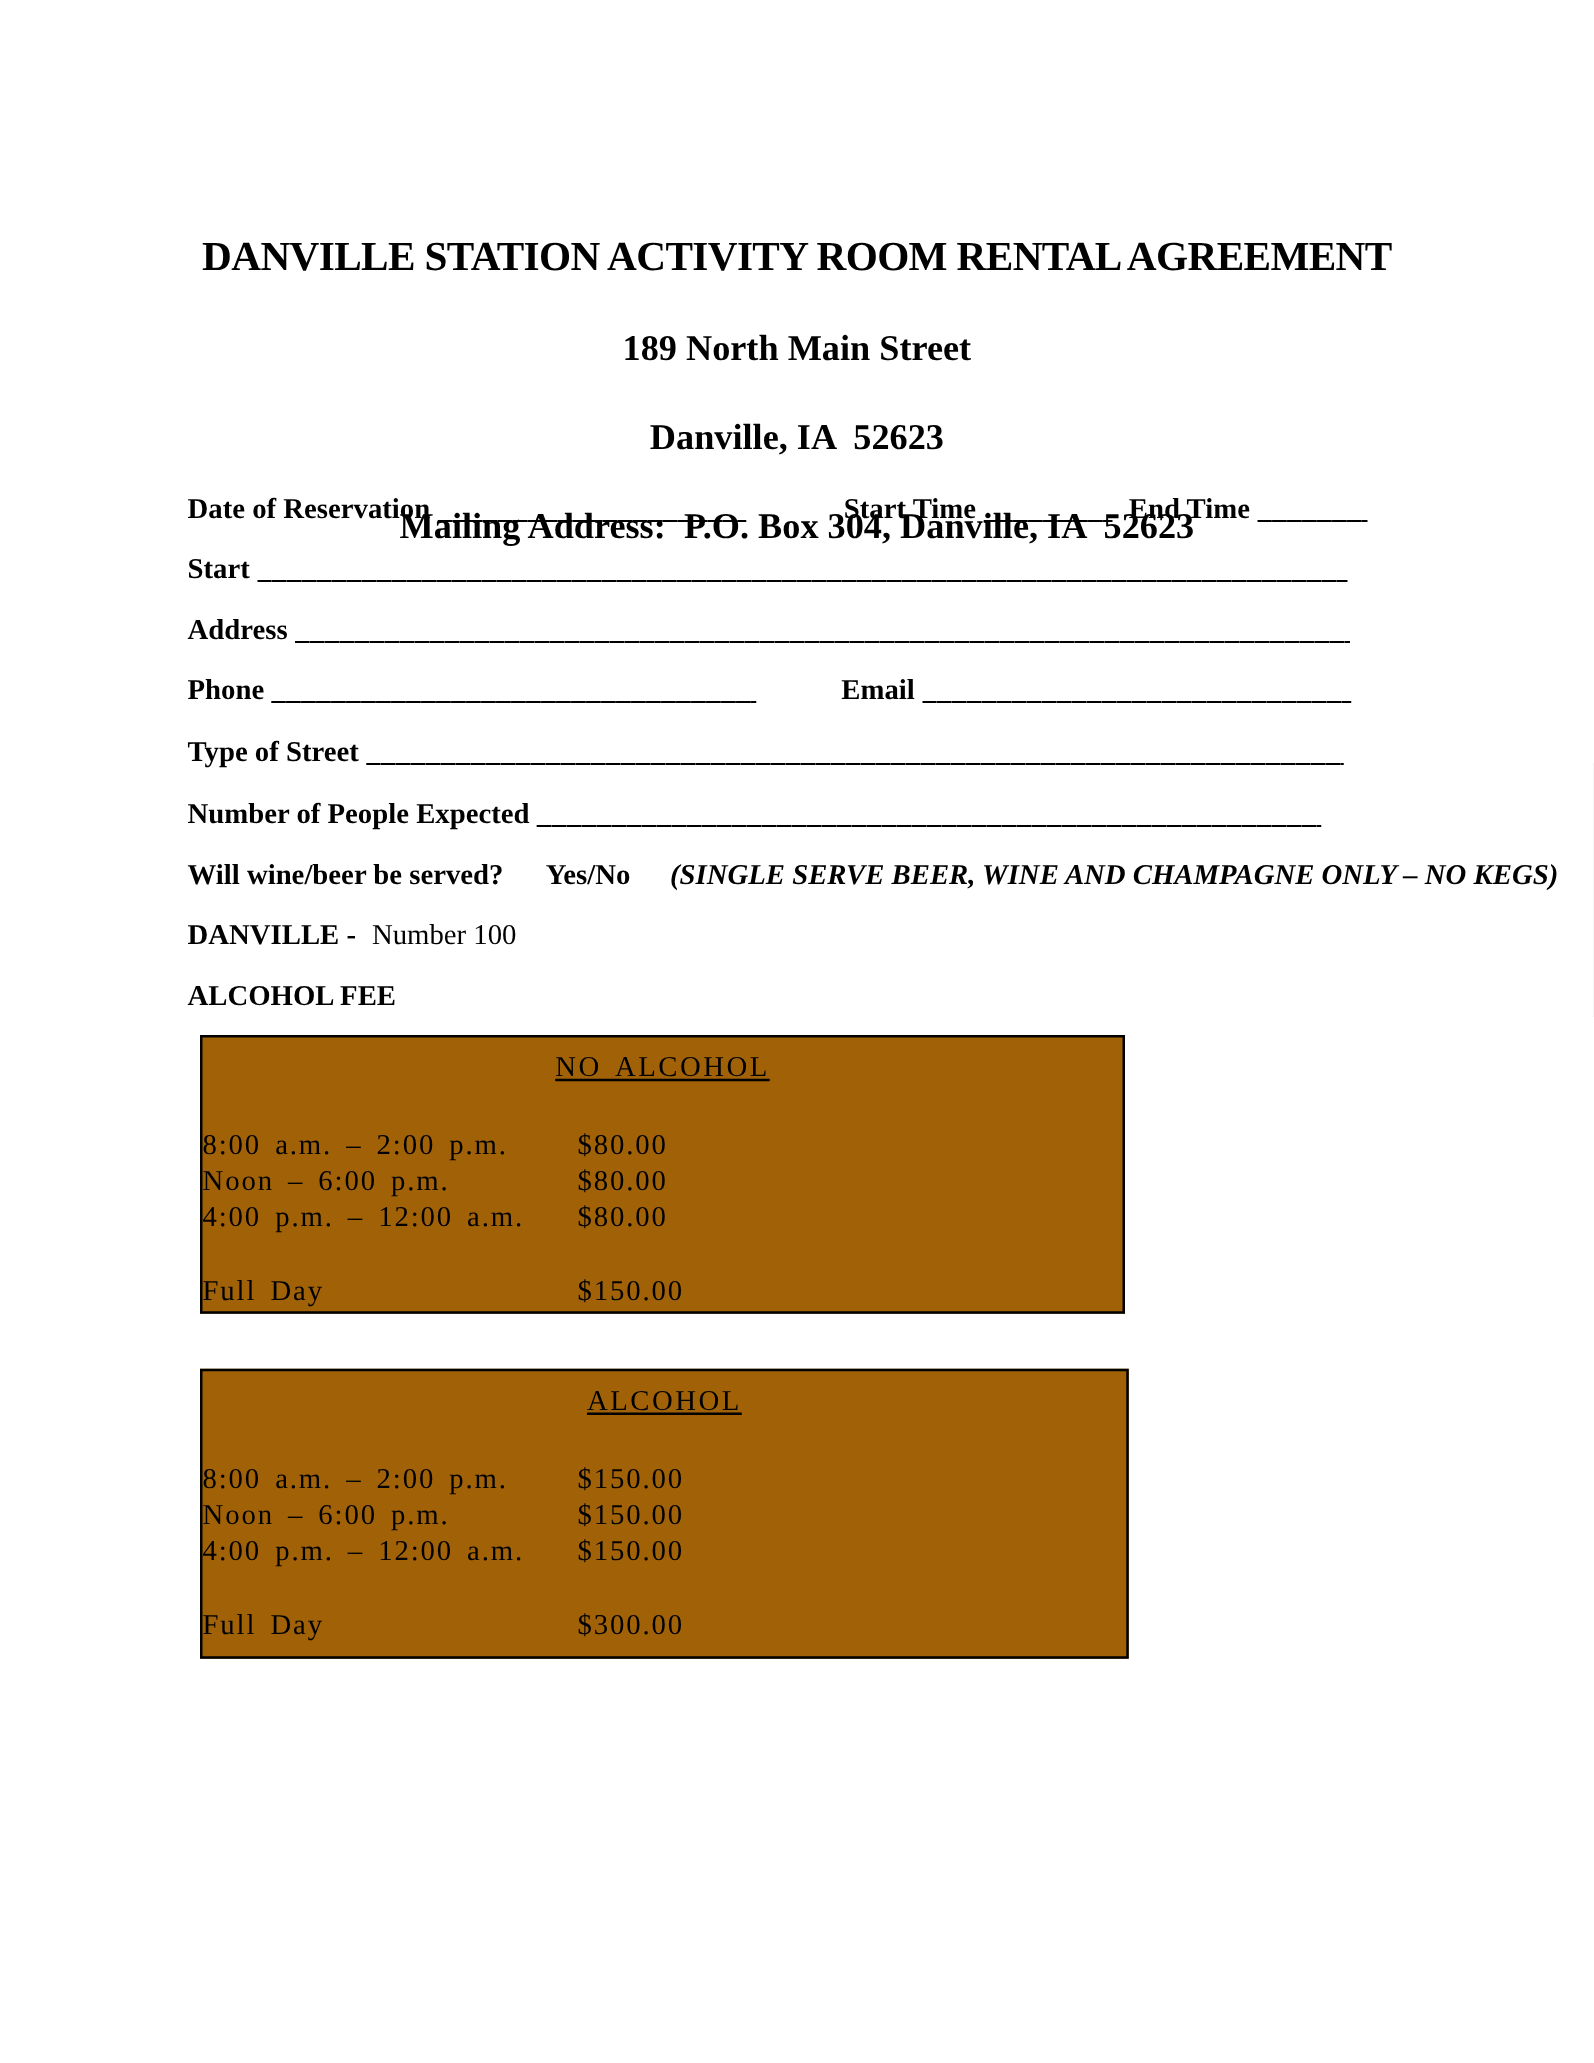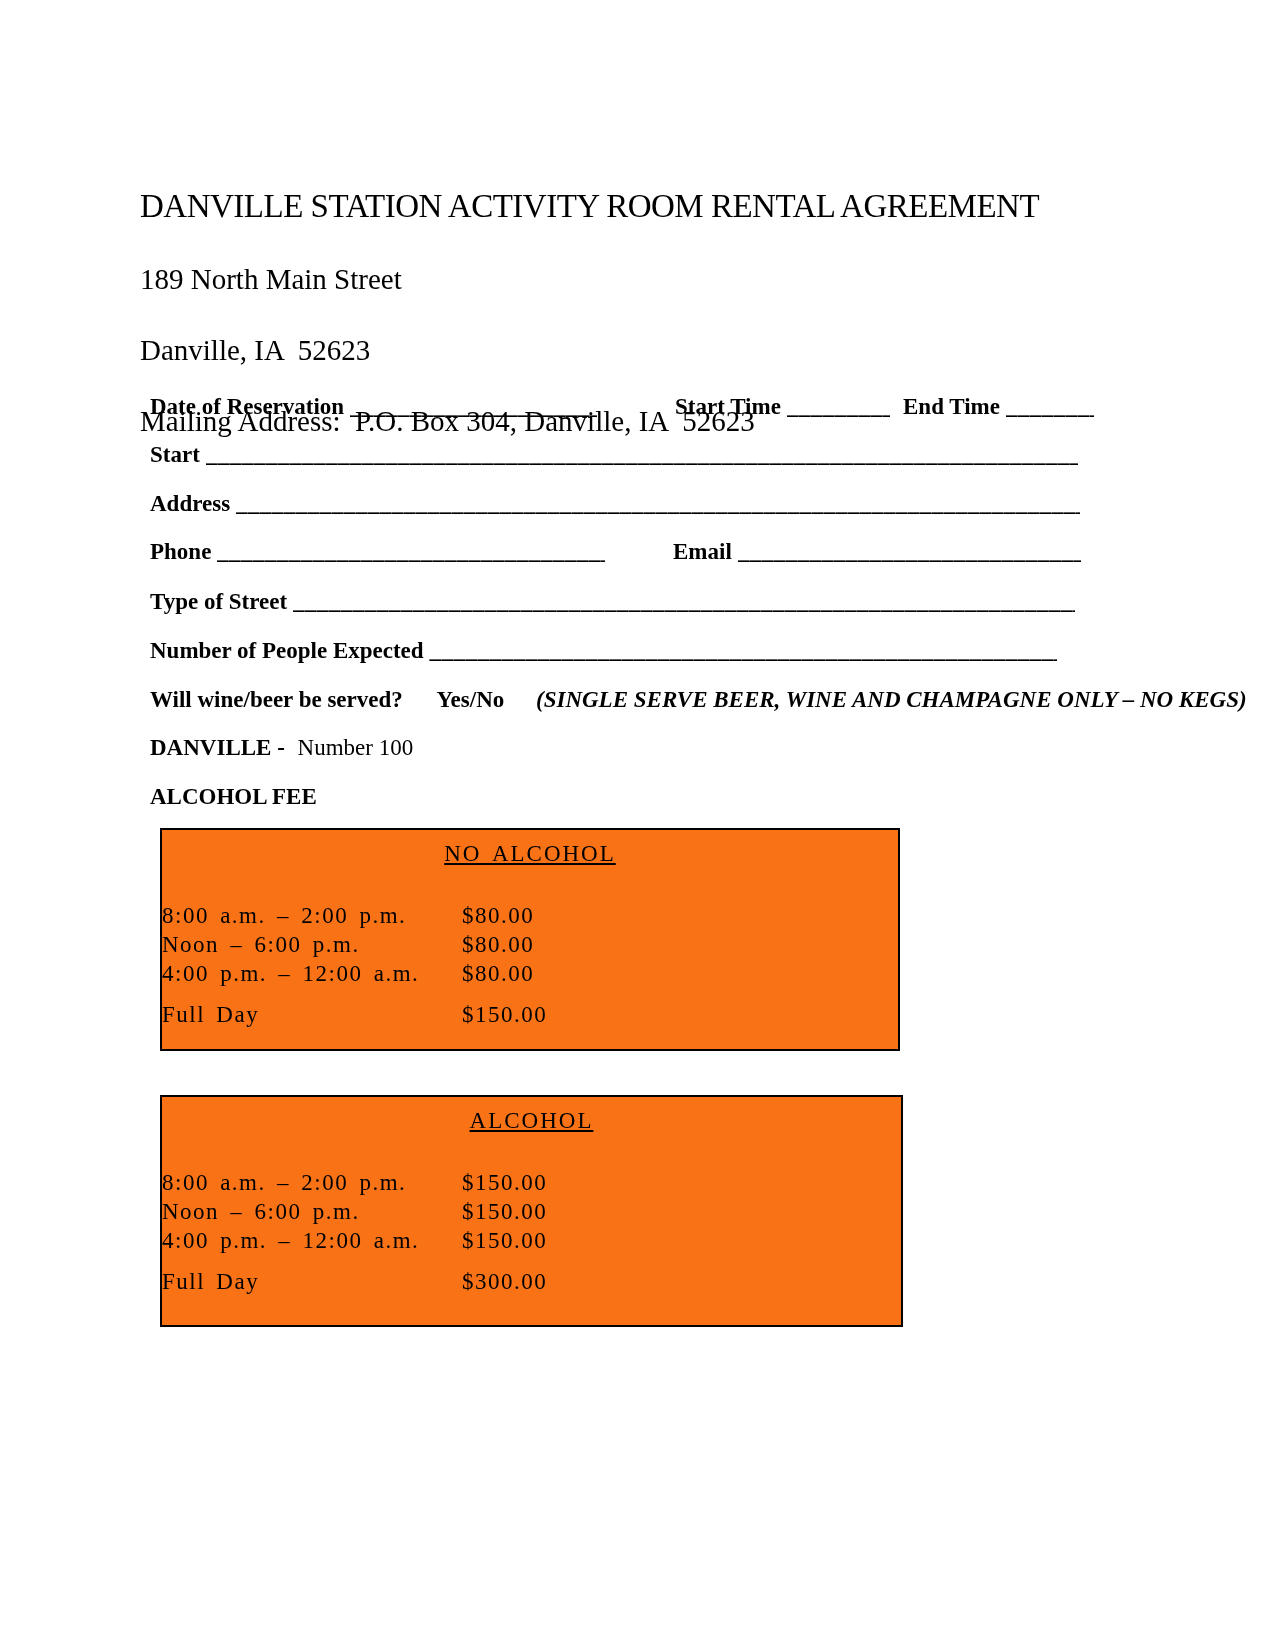--- a/index.html
+++ b/index.html
@@ -7,53 +7,53 @@
     position:relative;
     width:1275px; height:1650px;
     margin:0 auto;
     background:#ffffff;
     font-family:"Liberation Serif", serif;
     color:#000;
     overflow:hidden;
   }
   
   .header {
-    position:absolute; left:140px; top:150px; width:975px;
-    white-space:pre; font-weight:normal;
+    position:absolute; left:150px; top:150px; width:975px;
+    text-align:center; white-space:pre; font-weight:bold;
   }
   .doc-title { font-size:33px; line-height:40px; letter-spacing:-0.5px; }
   .doc-sub   { font-size:29px; line-height:35px; }
   
   .frow {
     position:absolute; left:150px; height:28px;
     font-size:23px; font-weight:bold; line-height:28px; white-space:nowrap;
   }
   .fabs { position:absolute; top:0; }
   .fline {
     display:inline-block; overflow:hidden; height:28px;
     vertical-align:top; white-space:nowrap; letter-spacing:0.5px;
   }
   .normal { font-weight:normal; }
   .gap-md { margin-left:28px; }
   .gap-lg { margin-left:26px;font-style:italic; }
   .cap-val { margin-left:7px; }
   
   .fee-box {
-    position:absolute; left:160px; border:2px solid #000; background:#f97316;
+    position:absolute; left:160px; border:2px solid #000; background:#a16207;
     font-size:23px; line-height:29px; letter-spacing:1.5px; word-spacing:4px;
   }
   .fee-box.first  { top:828px;  width:736px; height:219px; }
   .fee-box.second { top:1095px; width:739px; height:228px; }
   .fee-heading {
     margin-top:9px; text-align:center;
     text-decoration:underline; letter-spacing:2px;
   }
   .fee-rows { margin-top:33px; }
   .fee-row { display:grid; grid-template-columns:300px auto; }
-  .fee-row.full-day { margin-top:12px; }
+  .fee-row.full-day { margin-top:30px; }
 </style>
 </head>
 <body>
 
 <div class="page">
 
   <div class="header">
     <div class="doc-title">DANVILLE STATION ACTIVITY ROOM RENTAL AGREEMENT</div>
     <div class="doc-sub">189 North Main Street</div>
     <div class="doc-sub">Danville, IA  52623</div>

